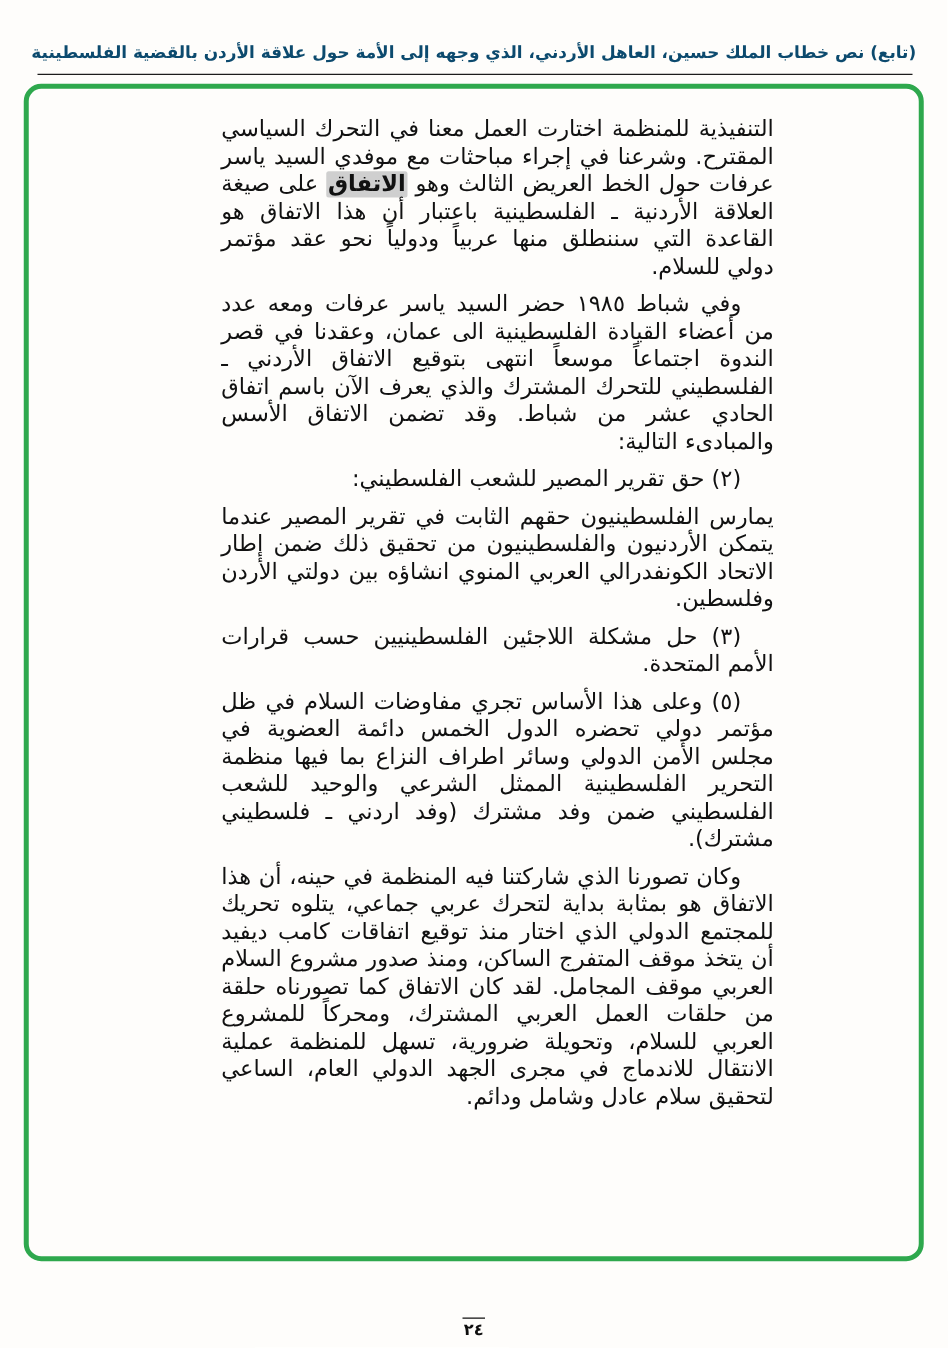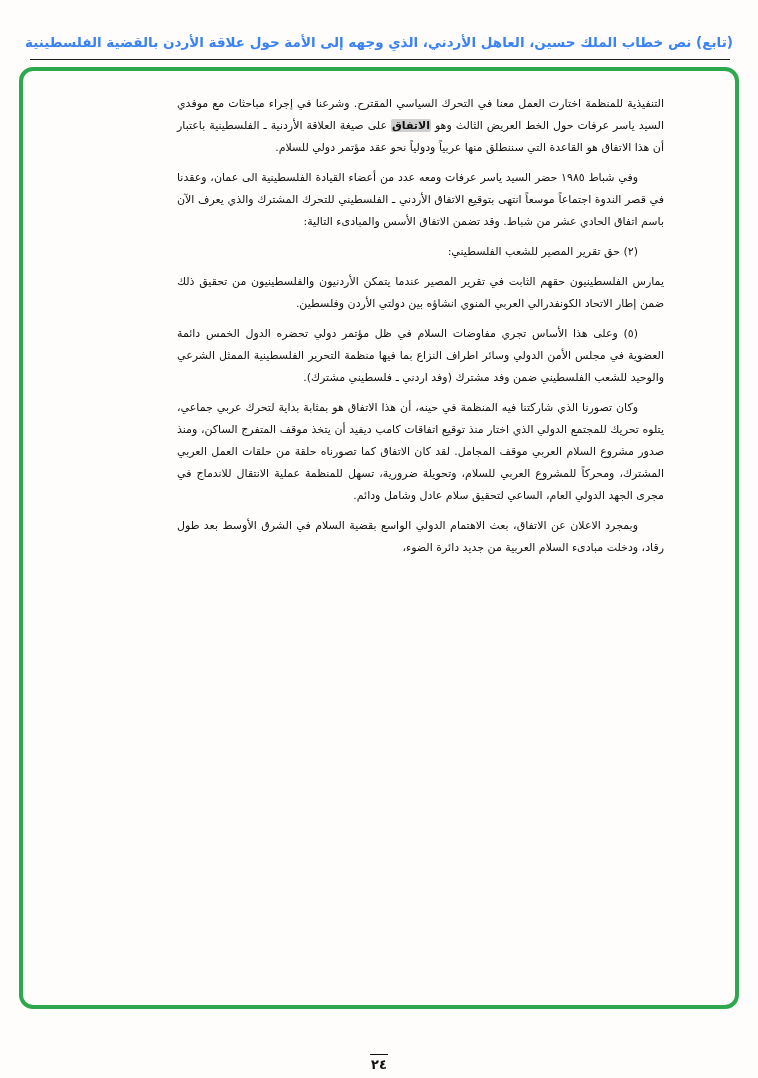--- a/index.html
+++ b/index.html
@@ -14,21 +14,21 @@
     position: relative;
     width: 758px; height: 1078px;
     background: #fefdfb;
   }
   .doc-title {
     direction: rtl;
     text-align: center;
     font-weight: 700;
     font-size: 13.5px;
     padding: 34px 20px 0 20px;
-    color: #3b82f6;
+    color: #0c4a6e;
     white-space: nowrap;
   }
   .source {
     direction: rtl;
     text-align: right;
     font-size: 9.5px;
     font-weight: 700;
     color: #222;
     margin: 14px 112px 0 40px;
   }
@@ -41,22 +41,22 @@
     margin: 7px 19px 0 19px;
     height: 942px;
     border: 4px solid #2ea84d;
     border-radius: 14px;
     overflow: hidden;
     background: #fefdfb;
   }
   .text-col {
     direction: rtl;
     text-align: justify;
-    padding: 22px 71px 0 154px;
-    font-size: 11px;
+    padding: 22px 116px 0 154px;
+    font-size: 18px;
     line-height: 22px;
     color: #111;
   }
   .text-col p { margin: 0 0 8px 0; }
   .text-col p.indent { text-indent: 26px; }
   .hl {
     font-weight: 700;
     background: #cfcfcf;
     padding: 0 1px;
     border-radius: 2px;
@@ -93,27 +93,27 @@
 
       <p><span>التنفيذية للمنظمة اختارت العمل معنا في التحرك السياسي المقترح. وشرعنا في إجراء مباحثات مع موفدي السيد ياسر عرفات حول الخط العريض الثالث وهو </span><span class="hl">الاتفاق</span><span> على صيغة العلاقة الأردنية ـ الفلسطينية باعتبار أن هذا الاتفاق هو القاعدة التي سننطلق منها عربياً ودولياً نحو عقد مؤتمر دولي للسلام.</span></p>
 
       <p class="indent">وفي شباط ١٩٨٥ حضر السيد ياسر عرفات ومعه عدد من أعضاء القيادة الفلسطينية الى عمان، وعقدنا في قصر الندوة اجتماعاً موسعاً انتهى بتوقيع الاتفاق الأردني ـ الفلسطيني للتحرك المشترك والذي يعرف الآن باسم اتفاق الحادي عشر من شباط. وقد تضمن الاتفاق الأسس والمبادىء التالية:</p>
 
 
       <p class="indent">(٢) حق تقرير المصير للشعب الفلسطيني:</p>
 
       <p>يمارس الفلسطينيون حقهم الثابت في تقرير المصير عندما يتمكن الأردنيون والفلسطينيون من تحقيق ذلك ضمن إطار الاتحاد الكونفدرالي العربي المنوي انشاؤه بين دولتي الأردن وفلسطين.</p>
 
+      <p class="indent">(٣) حل مشكلة اللاجئين الفلسطينيين حسب قرارات الأمم المتحدة.</p>
 
 
       <p class="indent">(٥) وعلى هذا الأساس تجري مفاوضات السلام في ظل مؤتمر دولي تحضره الدول الخمس دائمة العضوية في مجلس الأمن الدولي وسائر اطراف النزاع بما فيها منظمة التحرير الفلسطينية الممثل الشرعي والوحيد للشعب الفلسطيني ضمن وفد مشترك (وفد اردني ـ فلسطيني مشترك).</p>
 
       <p class="indent">وكان تصورنا الذي شاركتنا فيه المنظمة في حينه، أن هذا الاتفاق هو بمثابة بداية لتحرك عربي جماعي، يتلوه تحريك للمجتمع الدولي الذي اختار منذ توقيع اتفاقات كامب ديفيد أن يتخذ موقف المتفرج الساكن، ومنذ صدور مشروع السلام العربي موقف المجامل. لقد كان الاتفاق كما تصورناه حلقة من حلقات العمل العربي المشترك، ومحركاً للمشروع العربي للسلام، وتحويلة ضرورية، تسهل للمنظمة عملية الانتقال للاندماج في مجرى الجهد الدولي العام، الساعي لتحقيق سلام عادل وشامل ودائم.</p>
 
-      <p class="indent">وبمجرد الاعلان عن الاتفاق، بعث الاهتمام الدولي الواسع بقضية السلام في الشرق الأوسط بعد طول رقاد، ودخلت مبادىء السلام العربية من جديد دائرة الضوء،</p>
 
     </div>
   </div>
 
   <div class="footer">
     <div class="num-rule"></div>
     <div class="page-num">٢٤</div>
   </div>
 
 </div>

